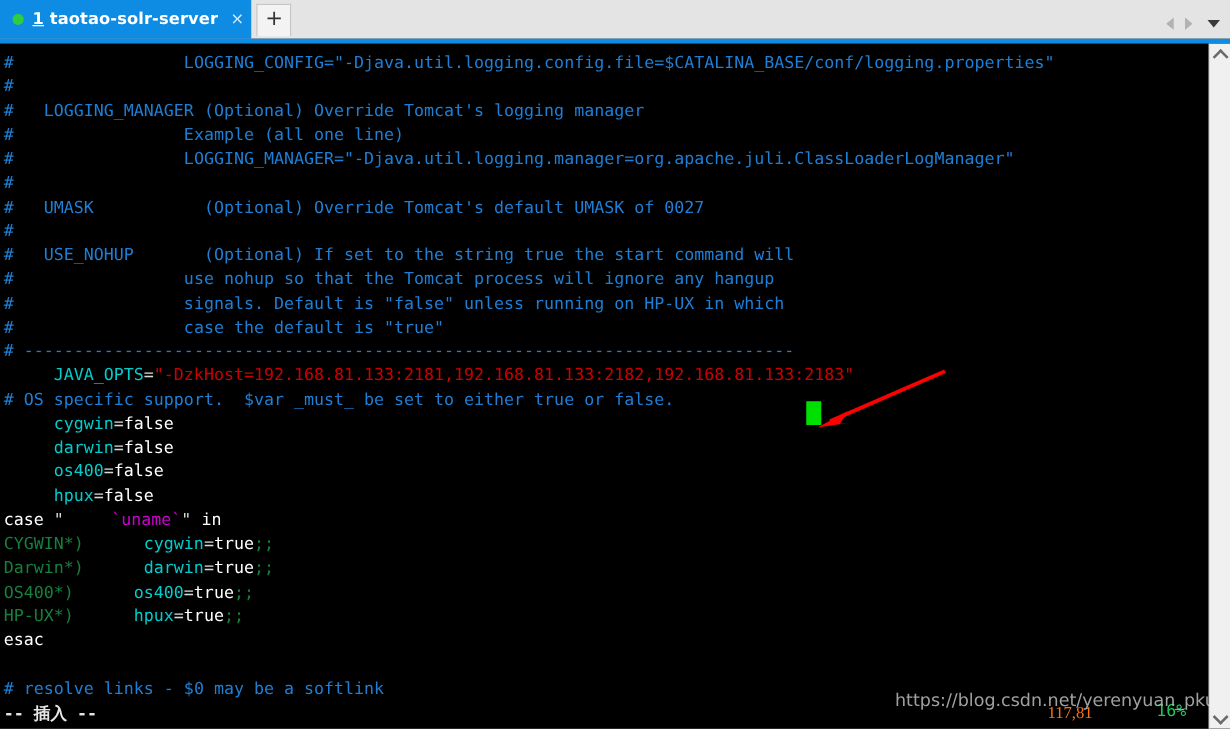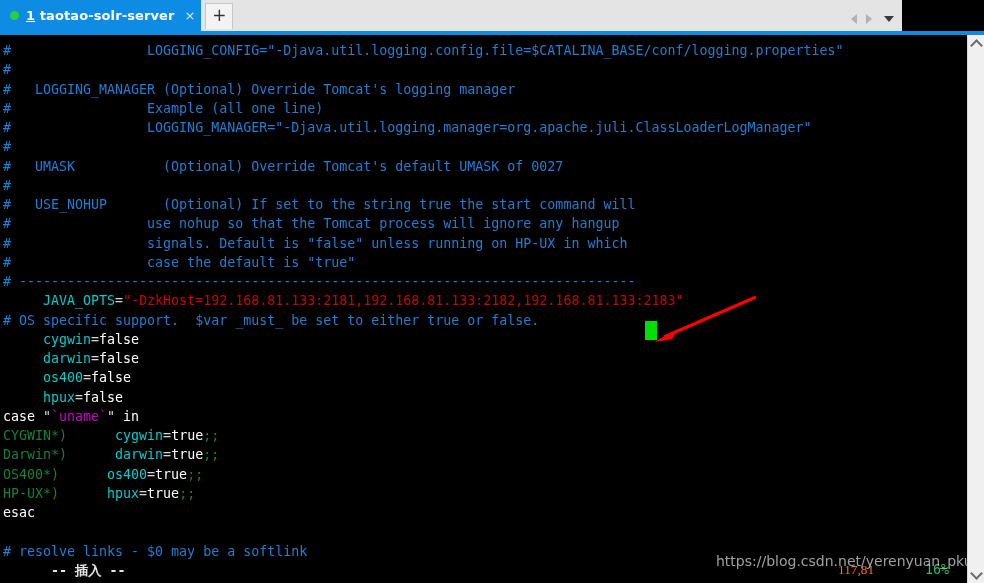--- a/index.html
+++ b/index.html
@@ -19,21 +19,21 @@
     width: 984px;
     height: 583px;
     background: #000000;
     overflow: hidden;
   }
 
   
   .tabbar {
     position: absolute;
     top: 0; left: 0;
-    width: 902px;
+    width: 984px;
     height: 31px;
     background: #e4e4e4;
     display: flex;
     align-items: flex-end;
   }
   .tab {
     height: 31px;
     background: #0e8ce4;
     color: #ffffff;
     display: flex;
@@ -143,21 +143,21 @@
     line-height: 19.25px;
     white-space: pre;
     color: #1e7fd6;
   }
   .line { height: 19.25px; }
   .c-comment { color: #1e7fd6; }
   .c-var     { color: #00cdcd; margin-left: 40px; }
   .c-plain   { color: #d8d8d8; }
   .c-str     { color: #cd0000; }
   .c-val     { color: #ffffff; }
-  .c-magenta { color: #cd00cd; }
+  .c-magenta { color: #cd00cd; margin-left: 38px; }
   .c-white   { color: #15803d; }
 
   .cursor-block {
     position: absolute;
     left: 645px;
     top: 286px;
     width: 12px;
     height: 19px;
     background: #00e000;
   }
@@ -173,21 +173,20 @@
     font-family: "DejaVu Sans Mono", monospace;
     font-size: 13.3px;
     color: #e6e6e6;
   }
   .status-mode {
     position: absolute;
     left: 3px;
     top: 3px;
     font-weight: bold;
     white-space: pre;
-    margin-left: 48px;
   }
   .status-pos {
     position: absolute;
     left: 838px;
     top: 3px;
     white-space: pre;
     color: #f97316;
     font-family: Liberation Serif, serif;
   }
   .status-pct {

